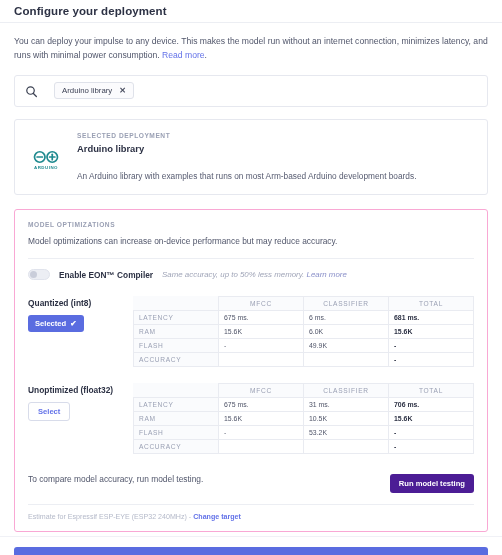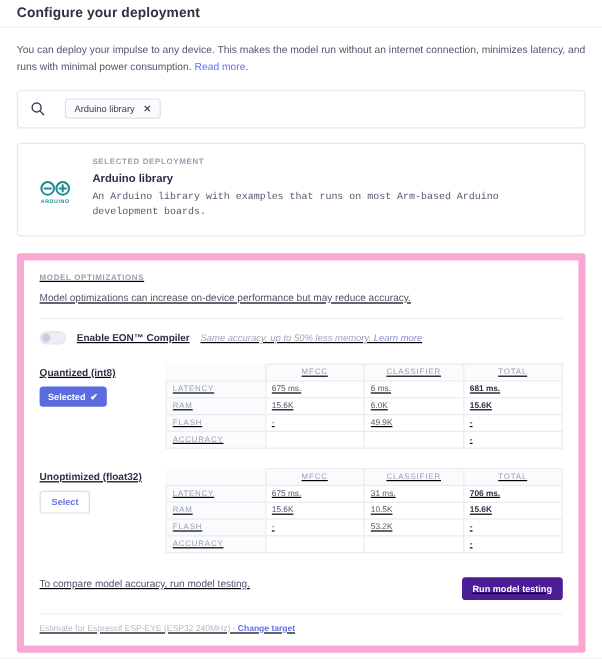--- a/index.html
+++ b/index.html
@@ -108,27 +108,26 @@
   }
   .deploy-title {
     font-size: 9.4px;
     font-weight: 700;
     color: #2c3144;
     margin-top: 4px;
   }
   .deploy-desc {
     font-size: 8.3px;
     color: #565b70;
-    margin-top: 5px;
+    margin-top: 16px;
     line-height: 1.5;
-    font-family: Liberation Mono, monospace;
-  }
-
-  
-  .opt-panel { margin: 14px 14px 0 14px; border: 6px solid #f9a8d4; border-radius: 3px; background: #fff; text-decoration: underline; }
+  }
+
+  
+  .opt-panel { margin: 14px 14px 0 14px; border: 1px solid #f9a8d4; border-radius: 3px; background: #fff; }
   .opt-head { padding: 11px 13px 0 13px; }
   .opt-desc { padding: 0 13px 12px 13px; font-size: 8.4px; color: #51566b; margin-top: 8px; }
   .divider { height: 1px; background: #eceef3; margin: 0 13px; }
 
   .eon-row {
     display: flex;
     align-items: center;
     padding: 10px 13px 10px 13px;
     gap: 9px;
   }

